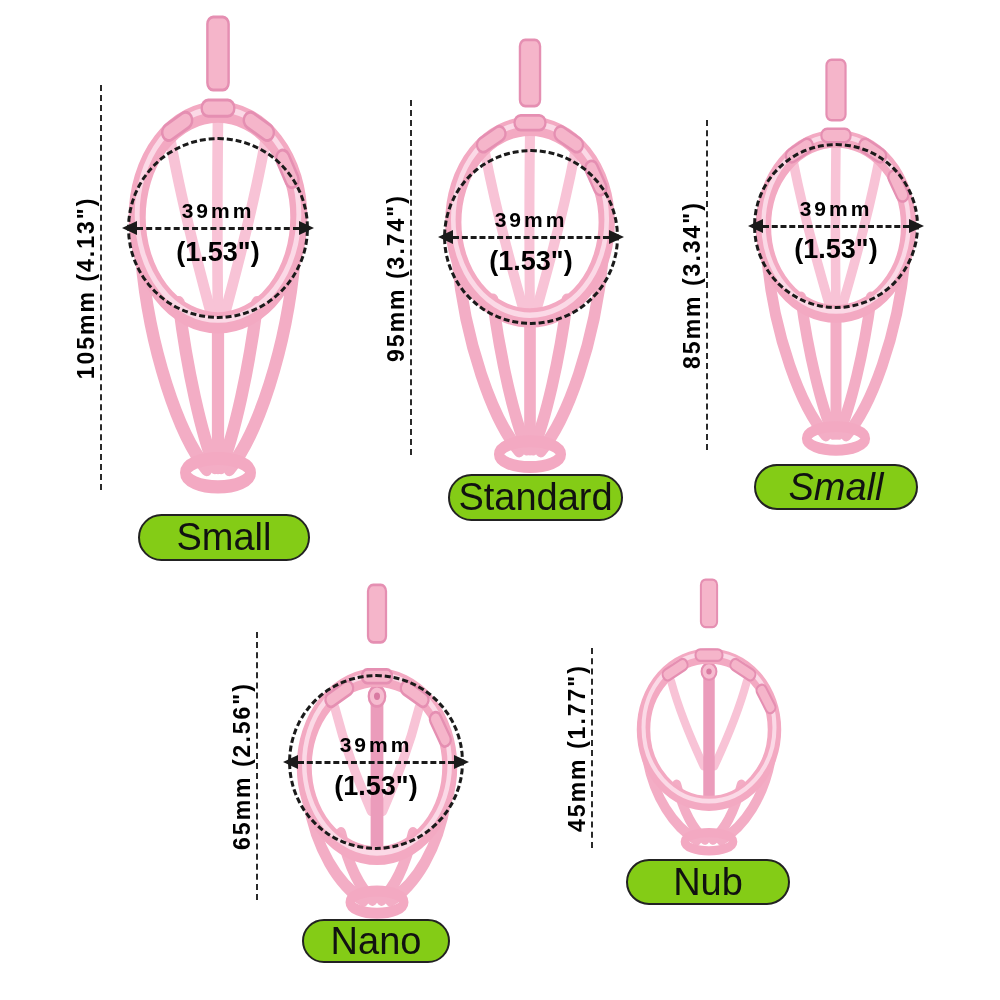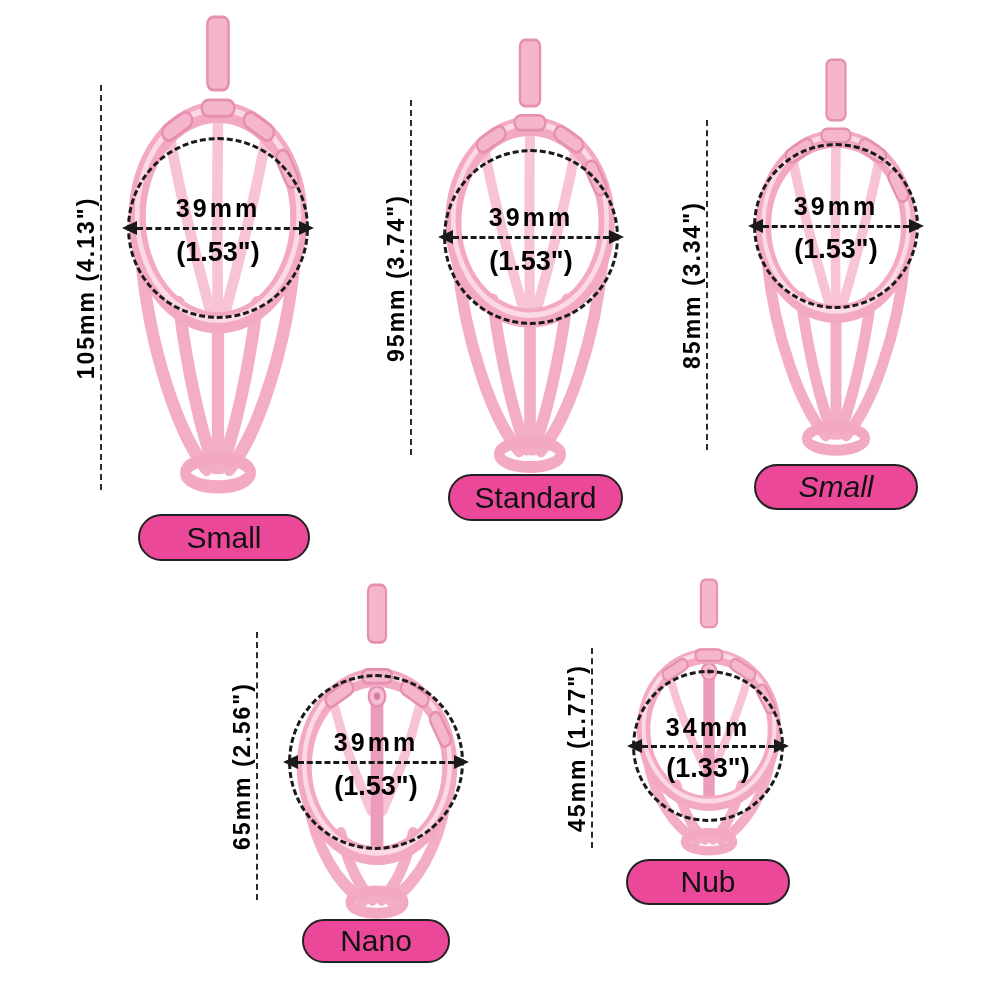--- a/index.html
+++ b/index.html
@@ -17,40 +17,40 @@
     white-space:nowrap; font-weight:bold; font-size:23px;
     letter-spacing:2px; color:#000;
   }
 
   .cage { position:absolute; overflow:visible; }
 
   
   .dcircle { position:absolute; border:3px dashed #1a1a1a; border-radius:50%; }
   .dia-mm {
     position:absolute; left:0; right:0; bottom:53%;
-    text-align:center; font-weight:bold; font-size:25px; letter-spacing:3px; color:#000;
+    text-align:center; font-weight:bold; font-size:21px; letter-spacing:3px; color:#000;
   }
   .dline {
     position:absolute; left:-8px; right:-8px; top:50%;
     transform:translateY(-50%); display:flex; align-items:center;
   }
   .dline .seg { flex:1; border-top:3px dashed #1a1a1a; }
   .arr { width:0; height:0; border-top:7px solid transparent; border-bottom:7px solid transparent; }
   .arr-l { border-right:15px solid #1a1a1a; }
   .arr-r { border-left:15px solid #1a1a1a; }
   .dia-in {
     position:absolute; left:0; right:0; top:55%;
     text-align:center; font-weight:bold; font-size:27px; color:#000;
   }
 
   
   .pill {
     position:absolute; display:flex; align-items:center; justify-content:center;
-    border:2px solid #222; border-radius:40px; background:#ec4899;
-    font-size:30px; color:#111;
+    border:2px solid #222; border-radius:40px; background:#84cc16;
+    font-size:38px; color:#111;
   }
 
   
   .p-maxi { left:60px; top:15px; width:260px; height:550px; }
   .p-maxi .vline   { left:40px; top:70px; height:405px; }
   .p-maxi .cage    { left:60px; top:0; width:196px; height:486px; }
   .p-maxi .dcircle { left:67px; top:122px; width:182px; height:182px; }
   .p-maxi .pill    { left:78px; top:499px; width:172px; height:47px; }
 
   .p-standard { left:380px; top:30px; width:270px; height:500px; }
@@ -213,25 +213,16 @@
     <div class="pill">Nano</div>
   </section>
 
   <section class="product p-nub">
     <div class="vline">
       <span class="vlabel">45mm (1.77")</span>
     </div>
     <svg class="cage" viewBox="0 0 240 360" preserveAspectRatio="none">
         <use href="#cage-short"></use>
       </svg>
-    <div class="dcircle">
-      <span class="dia-mm">34mm</span>
-      <div class="dline">
-        <span class="arr arr-l"></span>
-        <span class="seg"></span>
-        <span class="arr arr-r"></span>
-      </div>
-      <span class="dia-in">(1.33")</span>
-    </div>
     <div class="pill">Nub</div>
   </section>
 
 </div>
 
 </body></html>

